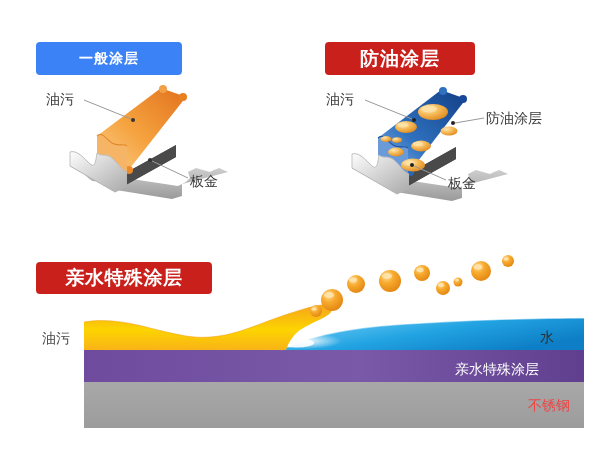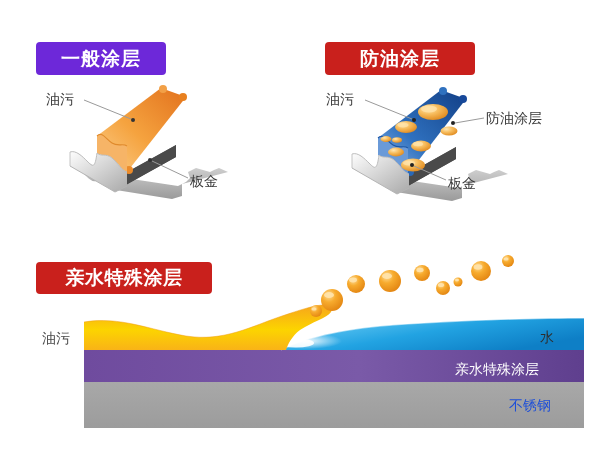--- a/index.html
+++ b/index.html
@@ -15,22 +15,22 @@
   
   .chip{
     position:absolute;
     display:flex;align-items:center;justify-content:center;
     color:#ffffff;font-weight:bold;
     letter-spacing:1px;
     border-radius:4px;
     box-sizing:border-box;
   }
   #chip-general{
-    left:36px;top:42px;width:130px;height:33px;
-    background:#6d28d9;font-size:19px;
+    left:36px;top:42px;width:146px;height:33px;
+    background:#3b82f6;font-size:14px;
   }
   #chip-oilproof{
     left:325px;top:42px;width:150px;height:33px;
     background:#c9201c;font-size:19px;
   }
   #chip-hydro{
     left:36px;top:262px;width:176px;height:32px;
     background:#c9201c;font-size:19px;letter-spacing:0.5px;
   }
 
@@ -48,21 +48,21 @@
   #lbl-b-coat{left:486px;top:111px;}
   #lbl-b-metal{left:448px;top:176px;}
 
   
   .slab-lbl{
     position:absolute;font-size:14px;white-space:nowrap;line-height:1;
   }
   #lbl-c-oil{left:42px;top:331px;color:#4a4a4a;}
   #lbl-c-water{left:540px;top:330px;color:#2e2e2e;}
   #lbl-c-coat{left:455px;top:362px;color:#ffffff;}
-  #lbl-c-steel{left:509px;top:398px;color:#1d4ed8;}
+  #lbl-c-steel{left:528px;top:398px;color:#ef4444;}
 </style>
 </head>
 <body>
 
 <div id="stage">
 
   <svg class="layer" viewBox="0 0 600 456">
     <defs>
       <linearGradient id="gradOrangeTop" x1="0" y1="1" x2="1" y2="0">
         <stop offset="0%" stop-color="#fbcf8d"></stop>

